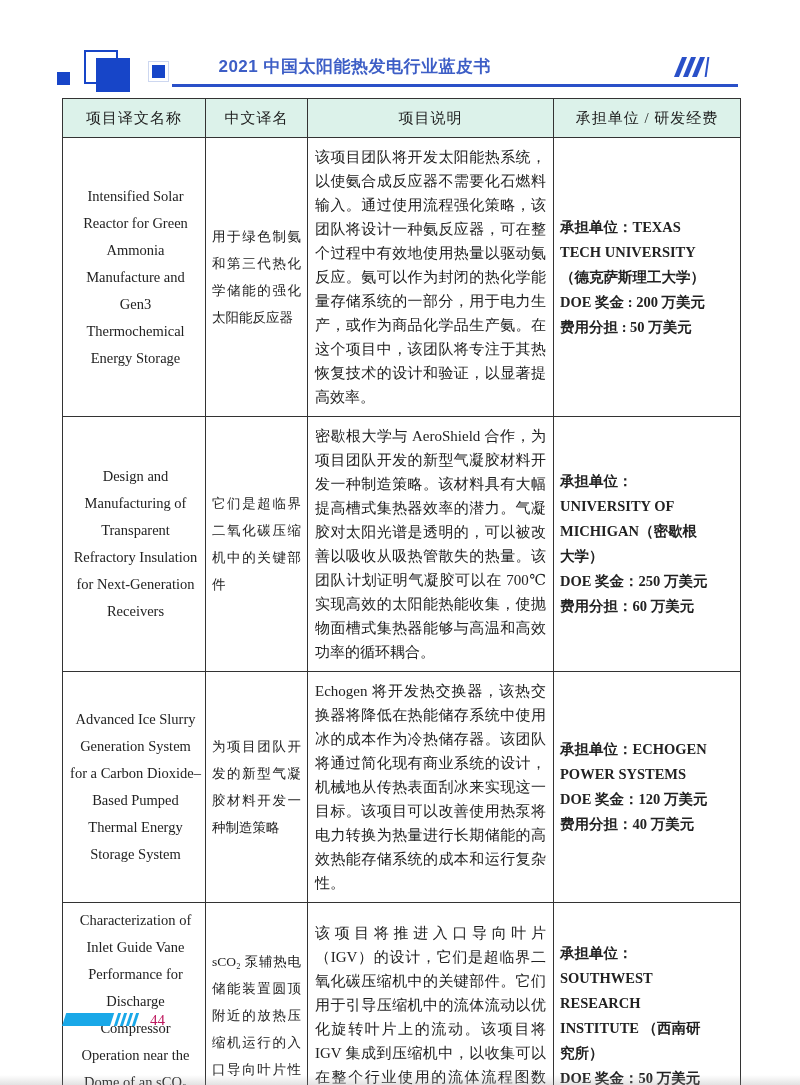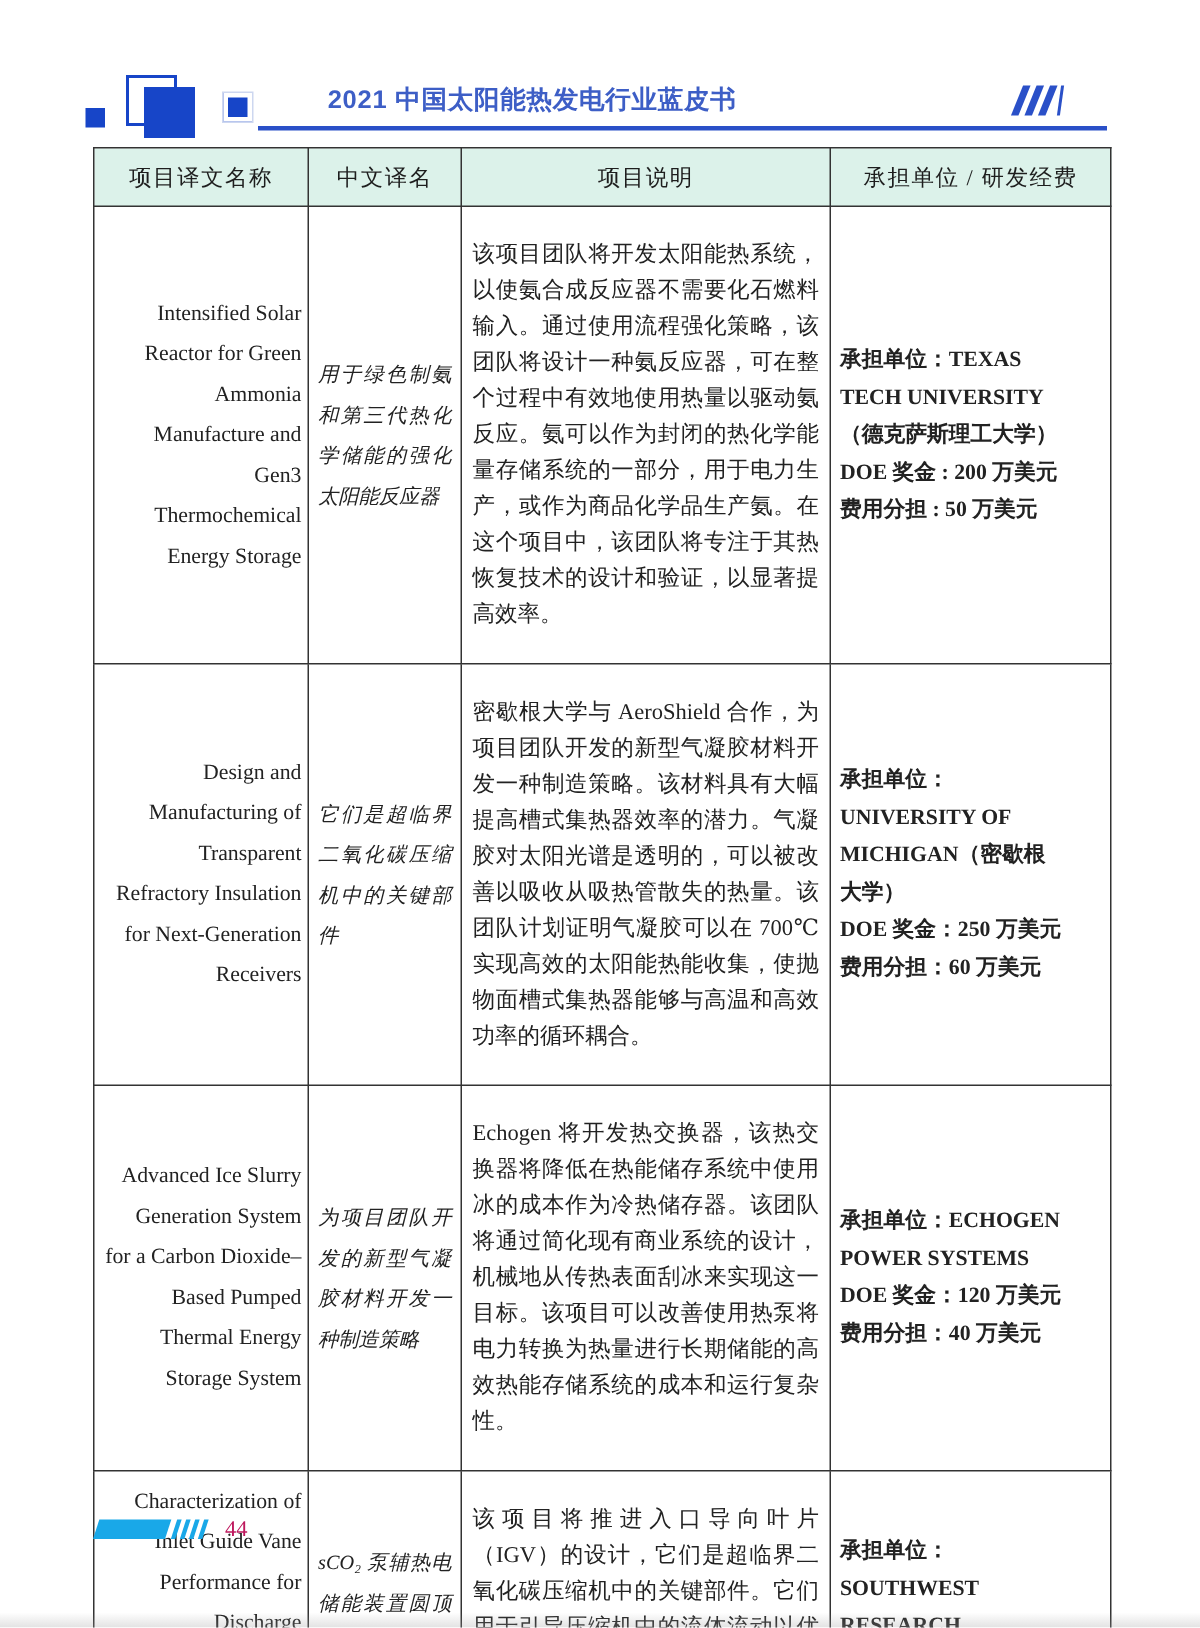--- a/index.html
+++ b/index.html
@@ -35,23 +35,23 @@
     border:1.6px solid #333;vertical-align:middle;box-sizing:border-box;
   }
   .doc-table th{
     background:#dcf2ea;height:39px;font-weight:normal;font-size:15px;color:#1e1e1e;
     text-align:center;letter-spacing:1px;
   }
   .col-name{width:143px;}
   .col-zh{width:102px;}
   .col-desc{width:246px;}
   .col-fund{width:187px;}
-  td.name-en{font-size:14.5px;line-height:27px;padding:4px 4px 4px 7px;text-align:right;}
-  td.name-zh{font-size:13.5px;line-height:27px;padding:4px 6px;text-align:justify;text-justify:inter-character;font-style:italic;}
-  td.desc{font-size:15px;line-height:24px;padding:20px 7px;text-align:justify;text-justify:inter-character;}
+  td.name-en{font-size:14.5px;line-height:27px;padding:4px 4px 4px 7px;text-align:center;}
+  td.name-zh{font-size:13.5px;line-height:27px;padding:4px 6px;text-align:justify;text-justify:inter-character;}
+  td.desc{font-size:15px;line-height:24px;padding:7px 7px;text-align:justify;text-justify:inter-character;}
   td.fund{font-size:14.5px;line-height:25px;padding:4px 6px;white-space:pre-line;text-align:left;font-weight:bold;}
   tr.r1{height:219px;} tr.r2{height:223px;} tr.r3{height:215px;} tr.r4{height:213px;}
   
   .page-footer{position:absolute;left:62px;top:1011px;height:18px;width:300px;}
   .footer-bar{position:absolute;left:0;top:2px;width:48px;height:13px;background:#19a8e8;transform:skewX(-18deg);transform-origin:bottom left;}
   .footer-stripes{position:absolute;left:54px;top:2px;width:26px;height:13px;}
   .footer-stripes i{position:absolute;top:0;height:13px;width:3px;background:#19a8e8;transform:skewX(-18deg);}
   .footer-stripes i:nth-child(1){left:0;} .footer-stripes i:nth-child(2){left:6px;}
   .footer-stripes i:nth-child(3){left:12px;} .footer-stripes i:nth-child(4){left:18px;}
   .footer-page{position:absolute;left:88px;top:1px;font-size:15px;color:#be185d;}

